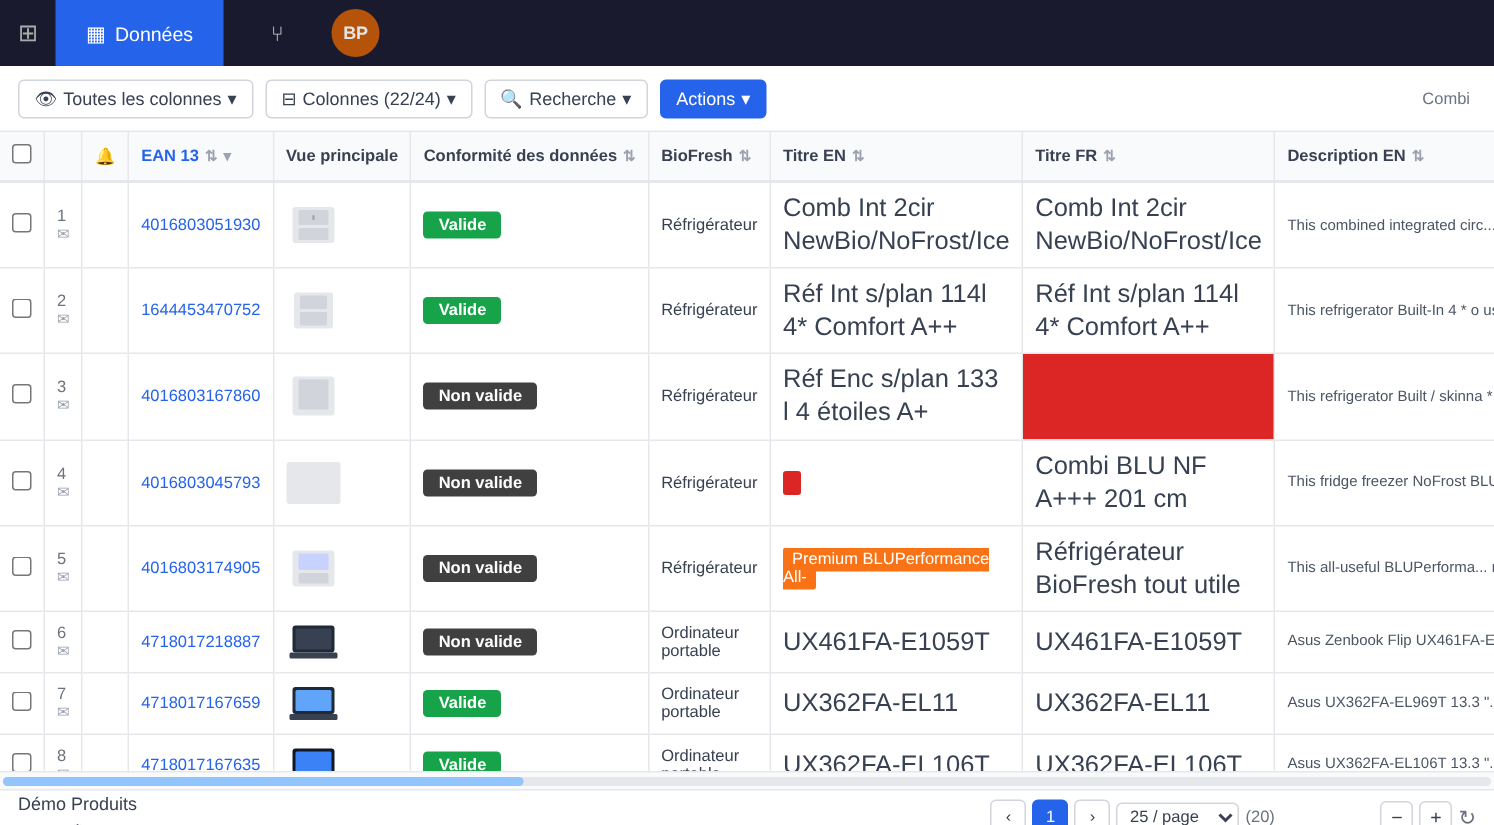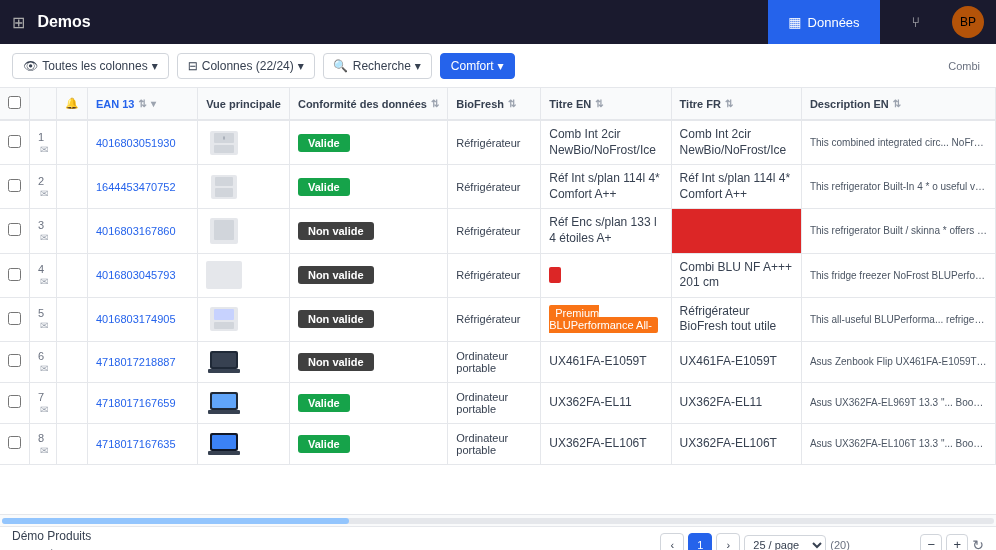--- a/index.html
+++ b/index.html
@@ -13,21 +13,21 @@
     .nav-app-title { color: #fff; font-size: 16px; font-weight: 600; flex: 1; }
     .nav-tab {
       display: flex; align-items: center; gap: 6px; padding: 0 20px; height: 44px;
       color: #ccc; font-size: 13px; cursor: pointer;
     }
     .nav-tab.active { background: #2563eb; color: #fff; }
     .nav-tab-icon { font-size: 14px; }
     .nav-avatar {
       width: 32px; height: 32px; border-radius: 50%; background: #b45309;
       display: flex; align-items: center; justify-content: center;
-      color: #000000; font-size: 12px; font-weight: 400; cursor: pointer;
+      color: #e5e5e5; font-size: 12px; font-weight: 700; cursor: pointer;
     }
 
     
     .toolbar {
       display: flex; align-items: center; background: #fff; height: 44px; padding: 0 12px;
       border-bottom: 1px solid #e5e7eb; gap: 8px;
     }
     .toolbar-btn {
       display: flex; align-items: center; gap: 4px; padding: 5px 10px;
       border: 1px solid #d1d5db; border-radius: 4px; background: #fff;
@@ -77,21 +77,21 @@
     .col-titrefr { width: 140px; }
     .col-desc { width: 200px; white-space: nowrap; overflow: hidden; text-overflow: ellipsis; }
 
     .badge {
       display: inline-block; padding: 3px 10px; border-radius: 3px;
       font-size: 11px; font-weight: 600; color: #fff;
     }
     .badge-green { background: #16a34a; }
     .badge-red { background: #404040; }
 
-    .titre-cell { font-size: 12px; line-height: 1.3; margin-top: 42px; }
+    .titre-cell { font-size: 17px; line-height: 1.3; margin-top: 42px; }
     .desc-cell { font-size: 10px; color: #4b5563; max-width: 190px; overflow: hidden; text-overflow: ellipsis; white-space: nowrap; }
     .thumb-placeholder {
       width: 36px; height: 28px; background: #e5e7eb; border-radius: 2px;
       display: flex; align-items: center; justify-content: center; font-size: 8px; color: #9ca3af;
     }
 
     
     .thumb-img { width: 36px; height: 28px; }
 
     
@@ -139,21 +139,20 @@
 
     input[type="checkbox"] { width: 13px; height: 13px; cursor: pointer; }
     .row-num-actions { display: flex; align-items: center; gap: 2px; }
     .msg-icon { color: #9ca3af; font-size: 10px; cursor: pointer; }
   </style>
 </head>
 <body>
 
 <div class="top-nav">
   <span class="nav-grid-icon">⊞</span>
-  <span class="nav-app-title">Demos</span>
   <div class="nav-tab active">
     <span class="nav-tab-icon">▦</span>
     <span>Données</span>
   </div>
   <div class="nav-tab">
     <span class="nav-tab-icon">⑂</span>
   </div>
   <div class="nav-avatar">BP</div>
 </div>
 
@@ -167,21 +166,21 @@
     <span>⊟</span>
     <span>Colonnes (22/24)</span>
     <span>▾</span>
   </button>
   <button class="toolbar-btn">
     <span>🔍</span>
     <span>Recherche</span>
     <span>▾</span>
   </button>
   <button class="toolbar-btn toolbar-btn-primary">
-    <span>Comfort</span>
+    <span>Actions</span>
     <span>▾</span>
   </button>
   <span class="infor-label">Combi</span>
 </div>
 
 <div class="table-wrapper">
   <table>
     <thead>
       <tr>
         <th class="col-check">

